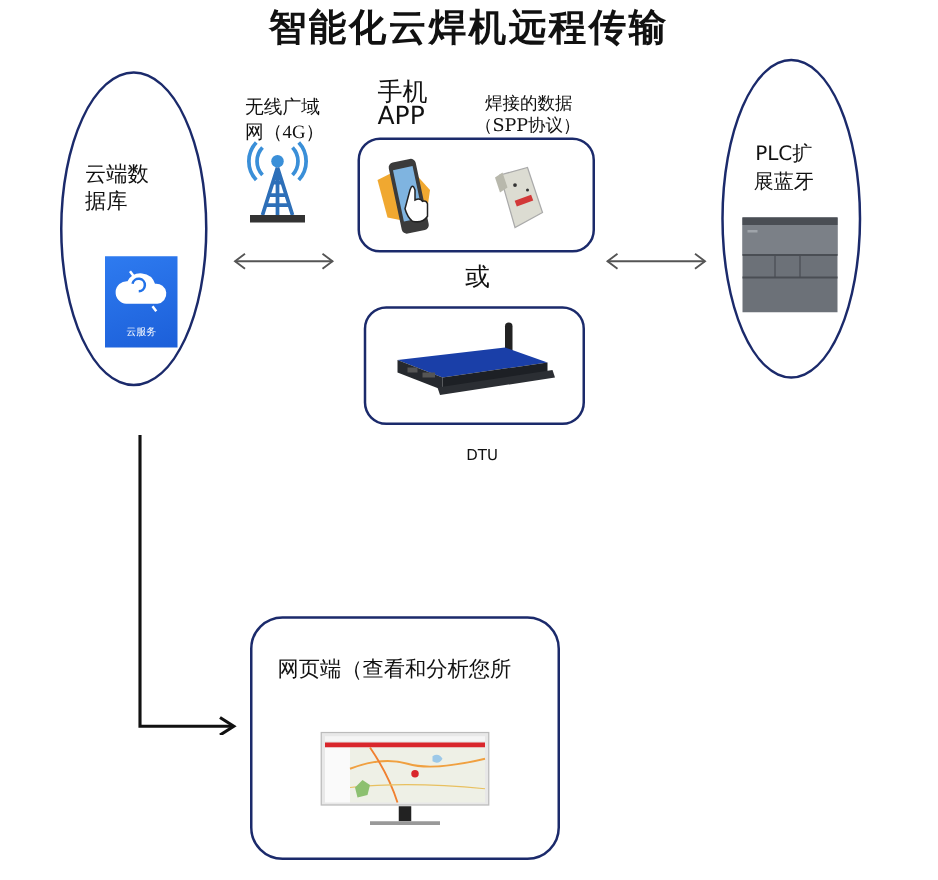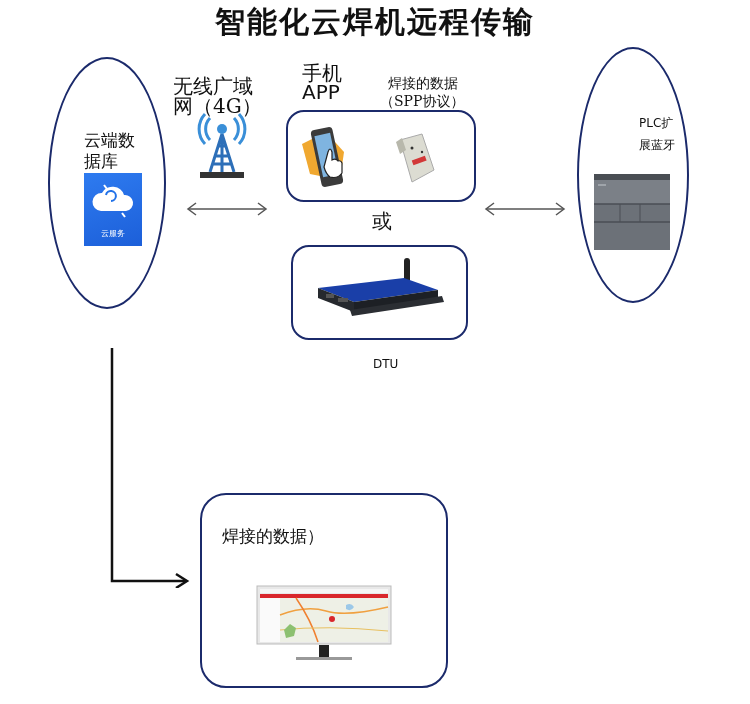--- a/index.html
+++ b/index.html
@@ -4,45 +4,45 @@
 <style>
   html, body { margin:0; padding:0; background:#ffffff; }
   body { width:750px; height:704px; position:relative; overflow:hidden;
          font-family:"DejaVu Sans","Liberation Sans",sans-serif; color:#111; }
   .abs { position:absolute; }
   .title { left:0; top:2px; width:750px; text-align:center; font-size:30px; font-weight:bold; letter-spacing:2px; color:#111; }
   .ellipse { border:2.5px solid #1b2a6b; border-radius:50%; box-sizing:border-box; }
   .rbox { border:2.5px solid #1b2a6b; border-radius:18px; box-sizing:border-box; background:#fff; }
   .serif { font-family:"DejaVu Serif","Liberation Serif",serif; }
   .lbl { font-size:16px; line-height:20px; }
-  .cloud-tile { background:linear-gradient(160deg,#2e7bf0,#1c5fd9); }
+  .cloud-tile { background:linear-gradient(160deg,#2e7bf0,#1c5fd9);margin-top:32px; }
   .cloud-caption { color:#fff; font-size:8px; text-align:center; }
   svg { display:block; }
 </style>
 </head>
 <body>
 
 <div class="abs title">智能化云焊机远程传输</div>
 
 <div class="abs ellipse" style="left:48px; top:57px; width:118px; height:252px;"></div>
-<div class="abs lbl serif" style="left:84px; top:130px; font-size:17px; line-height:21px;">
+<div class="abs lbl serif" style="left:68px; top:130px; font-size:17px; line-height:21px;">
   <div>云端数</div>
   <div>据库</div>
 </div>
 <div class="abs cloud-tile" style="left:84px; top:173px; width:58px; height:73px;">
   <svg width="58" height="55" viewBox="0 0 58 55">
     <path d="M17 38 a9 9 0 0 1 1-18 a12 12 0 0 1 22 2 a8 8 0 0 1 2 16 z" fill="#ffffff"></path>
     <path d="M22 22 a5 5 0 1 1 5 6" fill="none" stroke="#2272e8" stroke-width="2"></path>
     <path d="M20 12 l3 4" stroke="#fff" stroke-width="2"></path>
     <path d="M38 40 l3 4" stroke="#fff" stroke-width="2"></path>
   </svg>
   <div class="cloud-caption">云服务</div>
 </div>
 
-<div class="abs lbl serif" style="left:173px; top:76px; font-size:20px; line-height:20px;">
+<div class="abs lbl serif" style="left:196px; top:76px; font-size:15px; line-height:20px;font-family:Liberation Serif, serif;">
   <div>无线广域</div>
   <div>网（4G）</div>
 </div>
 <svg class="abs" style="left:196px; top:112px;" width="52" height="70" viewBox="0 0 52 70">
   <path d="M14 6 a16 16 0 0 0 0 22" fill="none" stroke="#3a8fd8" stroke-width="3"></path>
   <path d="M9 2 a22 22 0 0 0 0 30" fill="none" stroke="#3a8fd8" stroke-width="3"></path>
   <path d="M38 6 a16 16 0 0 1 0 22" fill="none" stroke="#3a8fd8" stroke-width="3"></path>
   <path d="M43 2 a22 22 0 0 1 0 30" fill="none" stroke="#3a8fd8" stroke-width="3"></path>
   <circle cx="26" cy="17" r="5" fill="#3a8fd8"></circle>
   <path d="M26 22 L14 60 M26 22 L38 60 M26 22 L26 60 M18 44 L34 44 M16 52 L36 52 M21 34 L31 34" stroke="#2d6fb8" stroke-width="3" fill="none"></path>
@@ -92,21 +92,21 @@
   <path d="M4 34 L90 24 L124 36 L40 48 Z" fill="#1a3fa8"></path>
   <path d="M4 34 L40 48 L40 58 L4 44 Z" fill="#26292e"></path>
   <path d="M40 48 L124 36 L124 46 L40 58 Z" fill="#1d2025"></path>
   <path d="M36 56 L128 42 L130 48 L38 62 Z" fill="#2b2e33"></path>
   <rect x="12" y="40" width="8" height="4" fill="#555"></rect>
   <rect x="24" y="44" width="10" height="4" fill="#555"></rect>
 </svg>
 <div class="abs" style="left:373px; top:357px; font-size:12px;">DTU</div>
 
 <div class="abs ellipse" style="left:577px; top:47px; width:112px; height:256px;"></div>
-<div class="abs lbl" style="left:639px; top:112px; font-size:12px; line-height:22px;">
+<div class="abs lbl" style="left:603px; top:112px; font-size:16px; line-height:22px;text-align:center;">
   <div>PLC扩</div>
   <div class="serif">展蓝牙</div>
 </div>
 <svg class="abs" style="left:592px; top:170px;" width="80" height="80" viewBox="0 0 80 80">
   <rect x="2" y="4" width="76" height="76" fill="#6c7178"></rect>
   <rect x="2" y="4" width="76" height="30" fill="#7b8087"></rect>
   <rect x="2" y="4" width="76" height="6" fill="#4a4e54"></rect>
   <line x1="2" y1="34" x2="78" y2="34" stroke="#4a4e54" stroke-width="1.5"></line>
   <line x1="2" y1="52" x2="78" y2="52" stroke="#4a4e54" stroke-width="1.5"></line>
   <line x1="28" y1="34" x2="28" y2="52" stroke="#4a4e54" stroke-width="1"></line>
@@ -114,21 +114,21 @@
   <rect x="6" y="14" width="8" height="2" fill="#9fa4aa"></rect>
 </svg>
 
 <svg class="abs" style="left:104px; top:348px;" width="90" height="240" viewBox="0 0 90 240">
   <polyline points="8,0 8,233 82,233" fill="none" stroke="#111" stroke-width="2.5"></polyline>
   <polyline points="72,226 83,233 72,240" fill="none" stroke="#111" stroke-width="2.5"></polyline>
 </svg>
 
 <div class="abs rbox" style="left:200px; top:493px; width:248px; height:195px; border-radius:26px;"></div>
 <div class="abs serif" style="left:222px; top:525px; font-size:17px; line-height:23px;">
-  <div>焊接的数据）</div>
+  <div>网页端（查看和分析您所</div>
 </div>
 <svg class="abs" style="left:256px; top:585px;" width="136" height="78" viewBox="0 0 136 78">
   <rect x="1" y="1" width="134" height="58" fill="#e8e8e8" stroke="#bbb"></rect>
   <rect x="4" y="4" width="128" height="4" fill="#f5f5f5"></rect>
   <rect x="4" y="9" width="128" height="4" fill="#d9262c"></rect>
   <rect x="4" y="13" width="20" height="44" fill="#fafafa"></rect>
   <rect x="24" y="13" width="108" height="44" fill="#eef0e6"></rect>
   <path d="M24 30 Q50 20 70 26 T132 22" fill="none" stroke="#f0a040" stroke-width="1.5"></path>
   <path d="M40 13 Q55 35 62 57" fill="none" stroke="#f08030" stroke-width="1.5"></path>
   <path d="M24 45 Q70 40 132 46" fill="none" stroke="#e8c060" stroke-width="1"></path>

